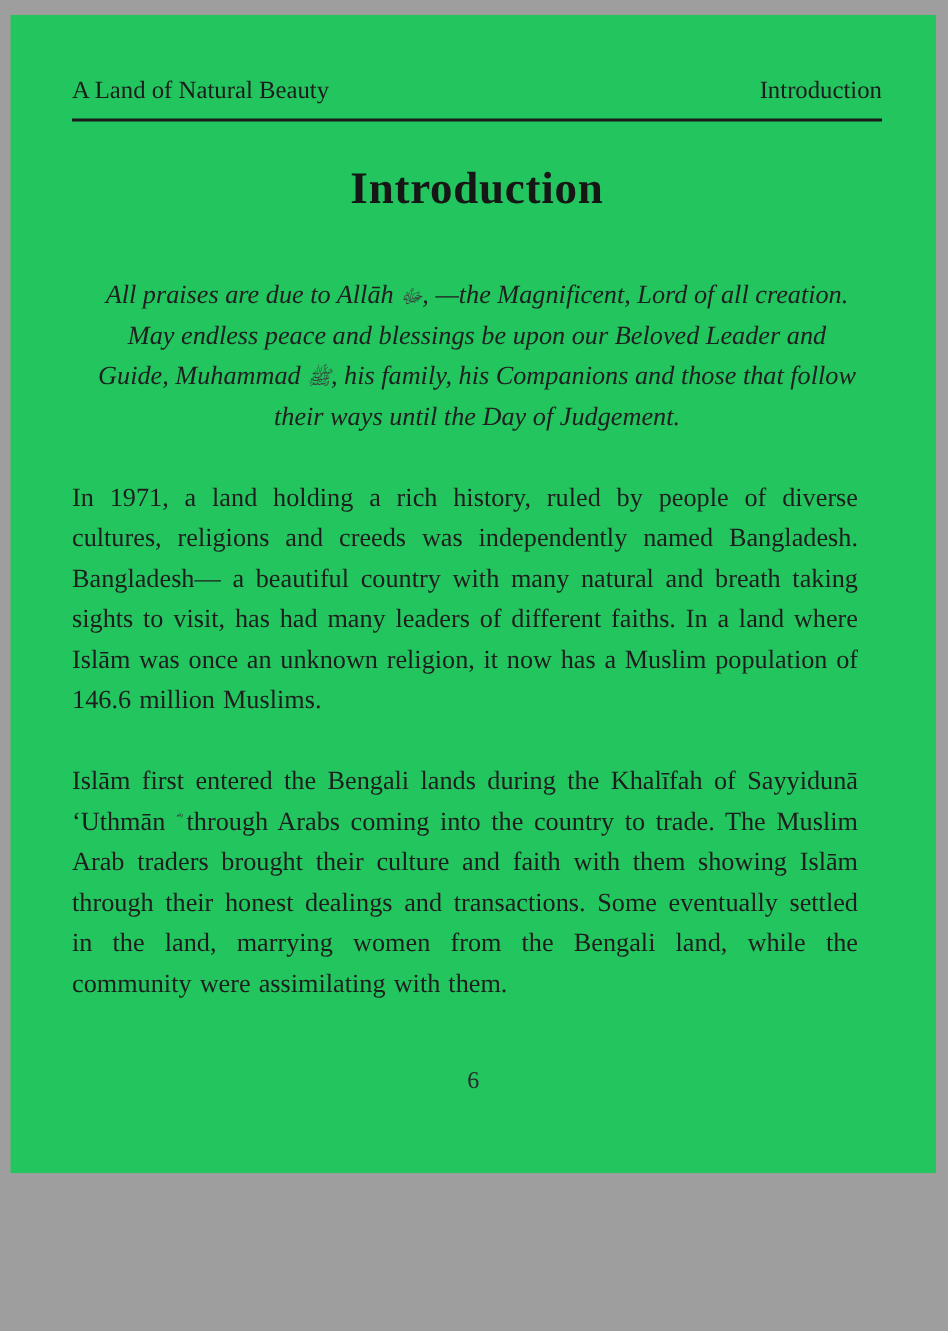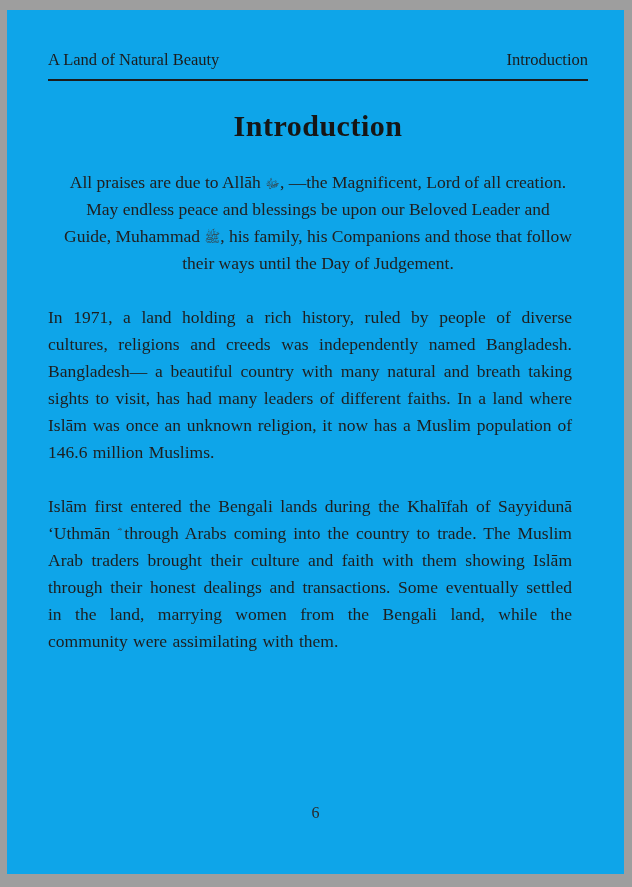--- a/index.html
+++ b/index.html
@@ -12,22 +12,22 @@
     background: #9e9e9e;
     position: relative;
     font-family: "Liberation Serif", "DejaVu Serif", serif;
     overflow: hidden;
   }
   .page {
     position: absolute;
     left: 7px;
     top: 10px;
     width: 617px;
-    height: 864px;
-    background: #0ea5e9;
+    height: 772px;
+    background: #22c55e;
   }
   .inner {
     box-sizing: border-box;
     padding: 40px 36px 0 41px;
     color: #1d1d1d;
   }
   .running-header {
     display: flex;
     justify-content: space-between;
     align-items: flex-end;
@@ -39,22 +39,23 @@
   }
   .chapter-title {
     margin-top: 28px;
     text-align: center;
     font-size: 30px;
     font-weight: bold;
     letter-spacing: 0.5px;
     color: #161616;
   }
   .blessing {
-    margin-top: 26px;
+    margin-top: 40px;
     padding: 0 13px;
+    font-style: italic;
     text-align: center;
     font-size: 17.5px;
     line-height: 27px;
     color: #202020;
   }
   .body-para {
     margin: 27px 16px 0 0;
     text-align: justify;
     font-size: 17.5px;
     line-height: 27px;

